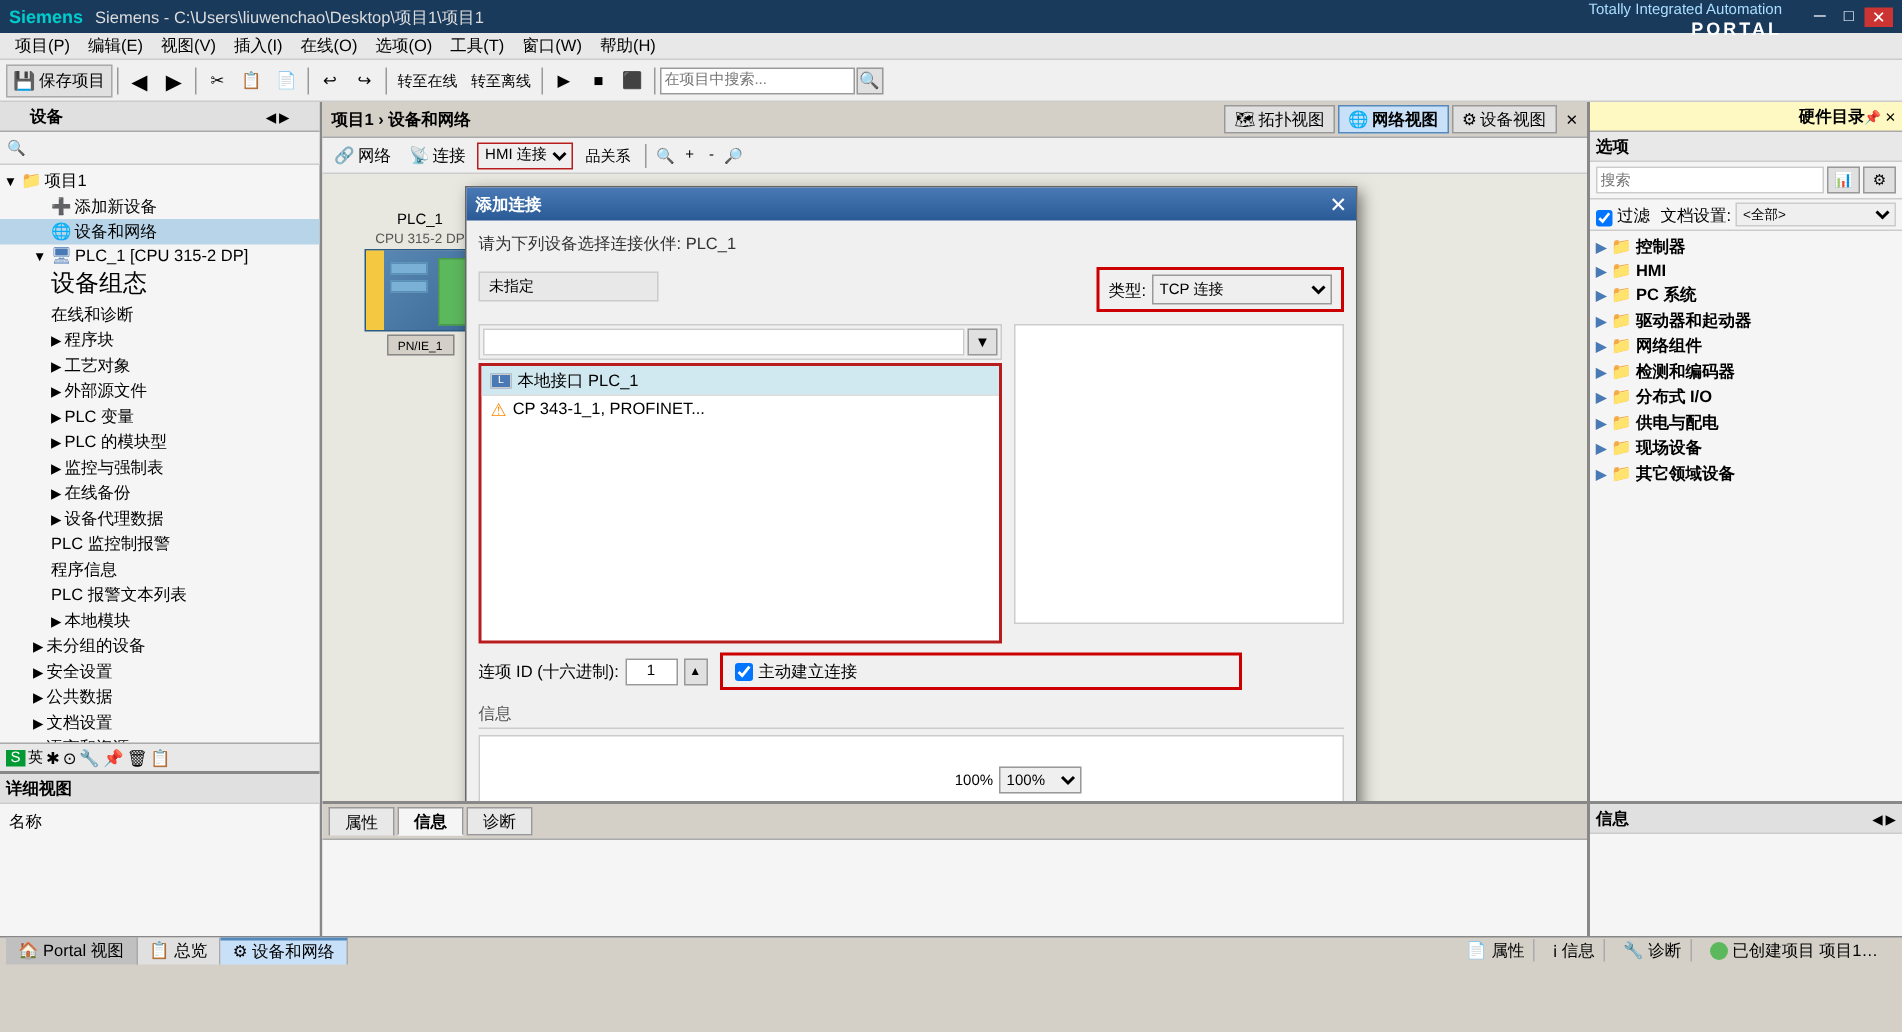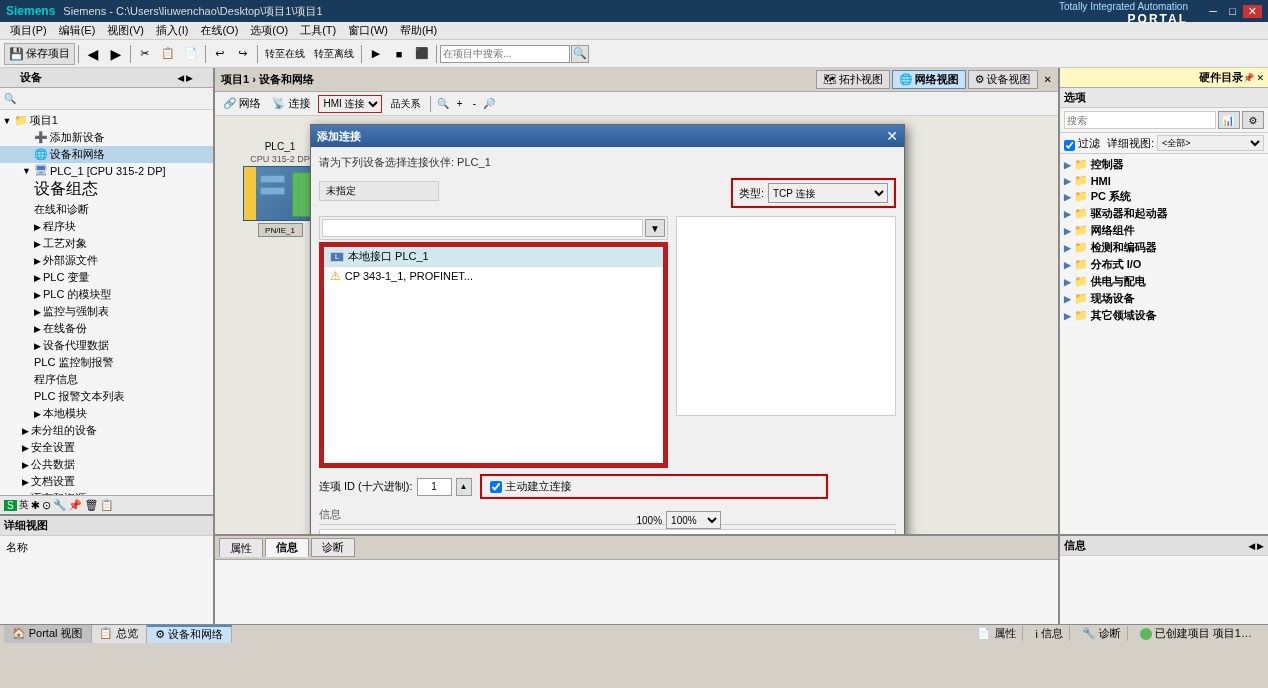--- a/index.html
+++ b/index.html
@@ -227,21 +227,21 @@
             </div>
           </div>
 
           <div style="display:flex; gap:8px;">
 
             <div style="flex:1;">
               <div style="background:#f0f0f0; border:1px solid #ccc; padding:2px; margin-bottom:2px; display:flex; gap:2px;">
                 <input type="text" style="height: 18px; flex: 1 1 0%; border: 1px solid rgb(204, 204, 204); padding: 0px 2px; font-size: 10px;">
                 <button style="height:18px; width:20px; background:#e0e0e0; border:1px solid #999; cursor:pointer; font-size:10px; display:flex; align-items:center; justify-content:center;">▼</button>
               </div>
-              <div style="background:white; border:5px solid #b91c1c; height:226px; overflow-y:auto;">
+              <div style="background:white; border:2px solid #b91c1c; height:187px; overflow-y:auto;">
                 <div style="padding:2px 6px; font-size:10px; background:#d0e8f0; border-bottom:1px solid #ddd; display:flex; align-items:center; gap:4px;">
                   <span style="width:14px; height:10px; background:#4a7ab5; border:1px solid #ccc; display:inline-block; font-size:7px; color:white; text-align:center;">L</span>
                   <span>本地接口 PLC_1</span>
                 </div>
                 <div style="padding:2px 6px; font-size:10px; display:flex; align-items:center; gap:4px;">
                   <span style="color:#ff8800; font-size:12px;">⚠</span>
                   <span>CP 343-1_1, PROFINET...</span>
                 </div>
               </div>
             </div>
@@ -315,21 +315,21 @@
 
     <div style="padding:3px 4px; display:flex; align-items:center; gap:2px; border-bottom:1px solid #ccc;">
       <input type="text" style="height: 18px; flex: 1 1 0%; border: 1px solid rgb(204, 204, 204); padding: 0px 2px; font-size: 10px;" placeholder="搜索">
       <button style="height:18px; width:22px; background:#e0e0e0; border:1px solid #999; cursor:pointer; font-size:10px;">📊</button>
       <button style="height:18px; width:22px; background:#e0e0e0; border:1px solid #999; cursor:pointer; font-size:10px;">⚙</button>
     </div>
 
     <div style="padding:2px 4px; border-bottom:1px solid #ccc; display:flex; align-items:flex-end; gap:3px; font-size:10px;">
       <input type="checkbox" checked="" style="width: 11px; height: 11px;">
       <span>过滤</span>
-      <span style="margin-left:4px;">详细视图:</span>
+      <span style="margin-left:4px;">文档设置:</span>
       <select style="height:16px; font-size:9px; border:1px solid #ccc; flex:1;">
         <option>&lt;全部&gt;</option>
       </select>
     </div>
 
     <div style="flex:1; overflow-y:auto; padding:2px 0;">
       <div style="padding:1px 4px; font-size:10px; cursor:pointer; display:flex; align-items:center; gap:3px; font-weight:bold;">
         <span style="font-size:9px; color:#4a7ab5;">▶</span>
         <span style="color:#e8c44a; font-size:11px;">📁</span>
         <span>控制器</span>

